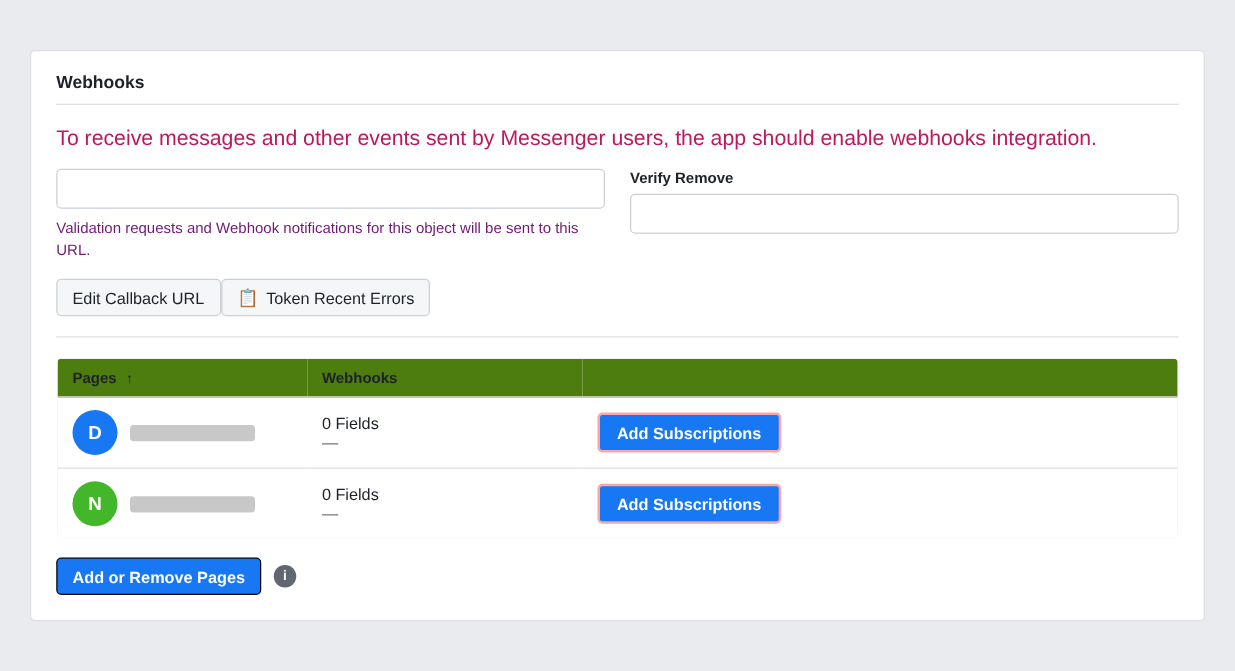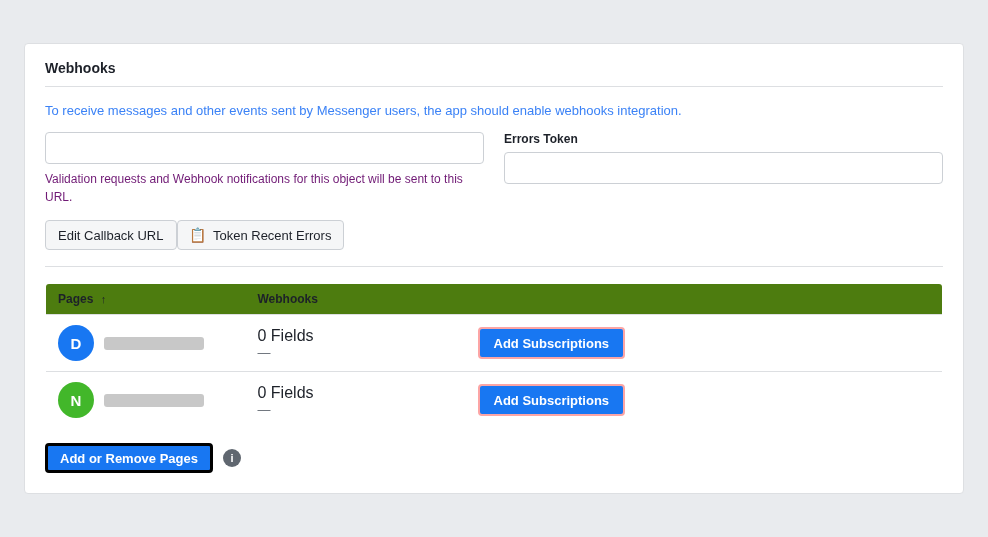--- a/index.html
+++ b/index.html
@@ -22,22 +22,22 @@
     }
     .panel-title {
       font-weight: 600;
       font-size: 14px;
       color: #1d2129;
       margin-bottom: 14px;
       padding-bottom: 10px;
       border-bottom: 1px solid #dddfe2;
     }
     .info-text {
-      color: #3b82f6;
-      font-size: 13px;
+      color: #be185d;
+      font-size: 17px;
       margin-bottom: 12px;
       line-height: 1.5;
     }
     .form-row {
       display: flex;
       gap: 20px;
       margin-bottom: 8px;
     }
     .form-group {
       flex: 1;
@@ -95,21 +95,21 @@
       height: 32px;
       padding: 0 14px;
       border-radius: 4px;
       font-size: 13px;
       cursor: pointer;
       display: flex;
       align-items: center;
     }
     .btn-blue {
       background: #1877f2;
-      border: 3px solid #000000;
+      border: 1px solid #000000;
       color: #fff;
       font-weight: 600;
     }
     .table-section {
       margin-top: 16px;
     }
     .table {
       width: 100%;
       border-collapse: collapse;
       border: 1px solid #dddfe2;
@@ -169,21 +169,21 @@
       background: #c8c8c8;
       border-radius: 3px;
       color: transparent;
       user-select: none;
       font-size: 13px;
       height: 13px;
       width: 100px;
       display: inline-block;
     }
     .fields-text {
-      font-size: 16px;
+      font-size: 13px;
       color: #1d2129;
     }
     .fields-dash {
       font-size: 13px;
       color: #606770;
     }
     .bottom-row {
       display: flex;
       align-items: center;
       gap: 10px;
@@ -218,21 +218,21 @@
   <div class="panel-title">Webhooks</div>
 
   <div class="info-text">To receive messages and other events sent by Messenger users, the app should enable webhooks integration.</div>
 
   <div class="form-row">
     <div class="form-group">
       <input class="form-input" type="text" value="" style="">
       <div class="hint-text">Validation requests and Webhook notifications for this object will be sent to this URL.</div>
     </div>
     <div class="form-group">
-      <label class="form-label">Errors Token</label>
+      <label class="form-label">Verify Remove</label>
       <input class="form-input" type="text" style="">
     </div>
   </div>
 
   <div class="btn-row">
     <button class="btn">
       <span>Edit Callback URL</span>
     </button>
     <button class="btn">
       <span class="doc-icon">📋</span>

